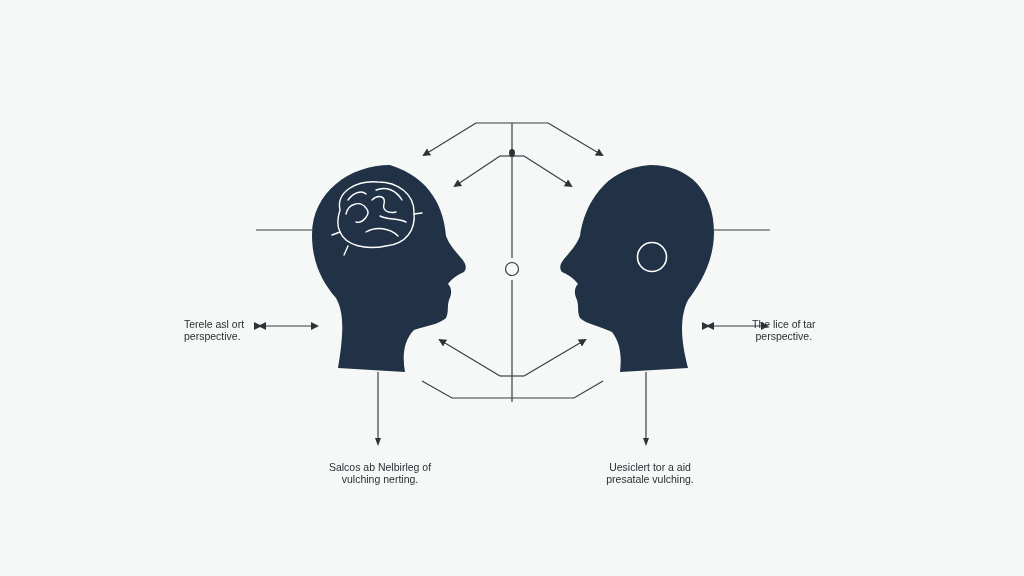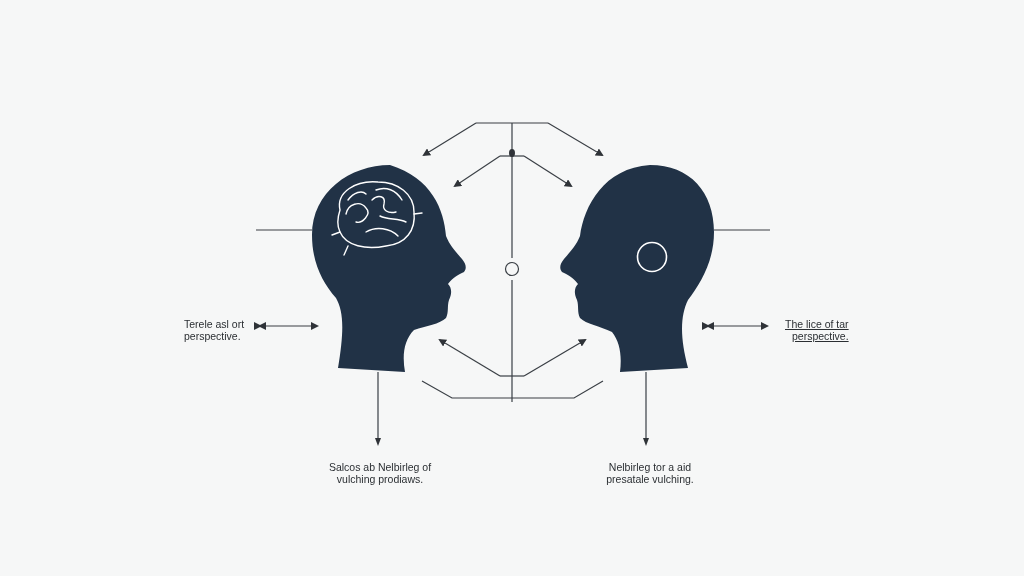--- a/index.html
+++ b/index.html
@@ -26,21 +26,21 @@
     .label {
       position: absolute;
       font-family: "Liberation Sans", sans-serif;
       font-size: 10.5px;
       line-height: 12px;
       color: #2b2f33;
       white-space: nowrap;
     }
     .label span { display: block; }
     .label.left-label { left: 184px; top: 318px; text-align: left; }
-    .label.right-label { left: 785px; top: 318px; text-align: right; text-decoration: underline; }
+    .label.right-label { left: 752px; top: 318px; text-align: center; }
     .label.bottom-left-label { left: 300px; top: 461px; width: 160px; text-align: center; }
     .label.bottom-right-label { left: 570px; top: 461px; width: 160px; text-align: center; }
   </style>
 </head>
 <body>
 
 <div class="canvas">
   <svg class="diagram" viewBox="0 0 1024 576" xmlns="http://www.w3.org/2000/svg">
     <defs>
       <marker id="arrowTri" markerWidth="8" markerHeight="8" refX="6" refY="4" orient="auto" markerUnits="userSpaceOnUse">
@@ -144,20 +144,20 @@
     <span>perspective.</span>
   </div>
 
   <div class="label right-label">
     <span>The lice of tar</span>
     <span>perspective.</span>
   </div>
 
   <div class="label bottom-left-label">
     <span>Salcos ab Nelbirleg of</span>
-    <span>vulching prodiaws.</span>
+    <span>vulching nerting.</span>
   </div>
 
   <div class="label bottom-right-label">
-    <span>Nelbirleg tor a aid</span>
+    <span>Uesiclert tor a aid</span>
     <span>presatale vulching.</span>
   </div>
 </div>
 
 </body></html>

